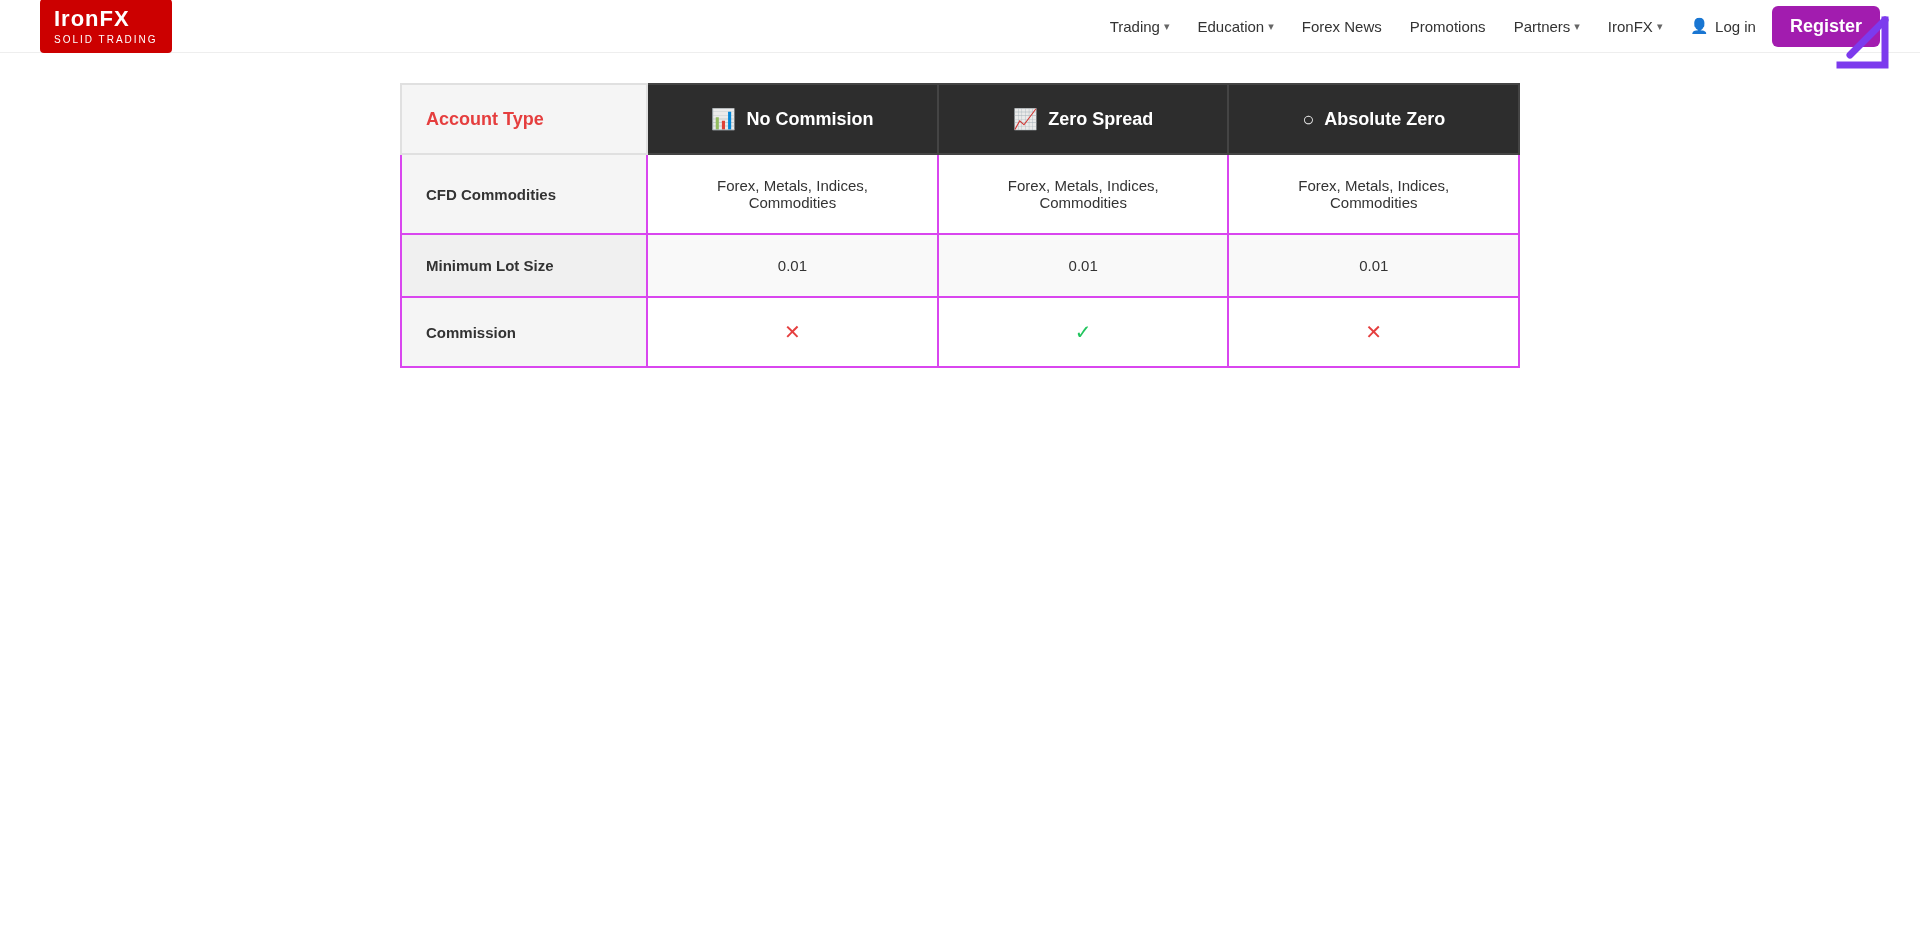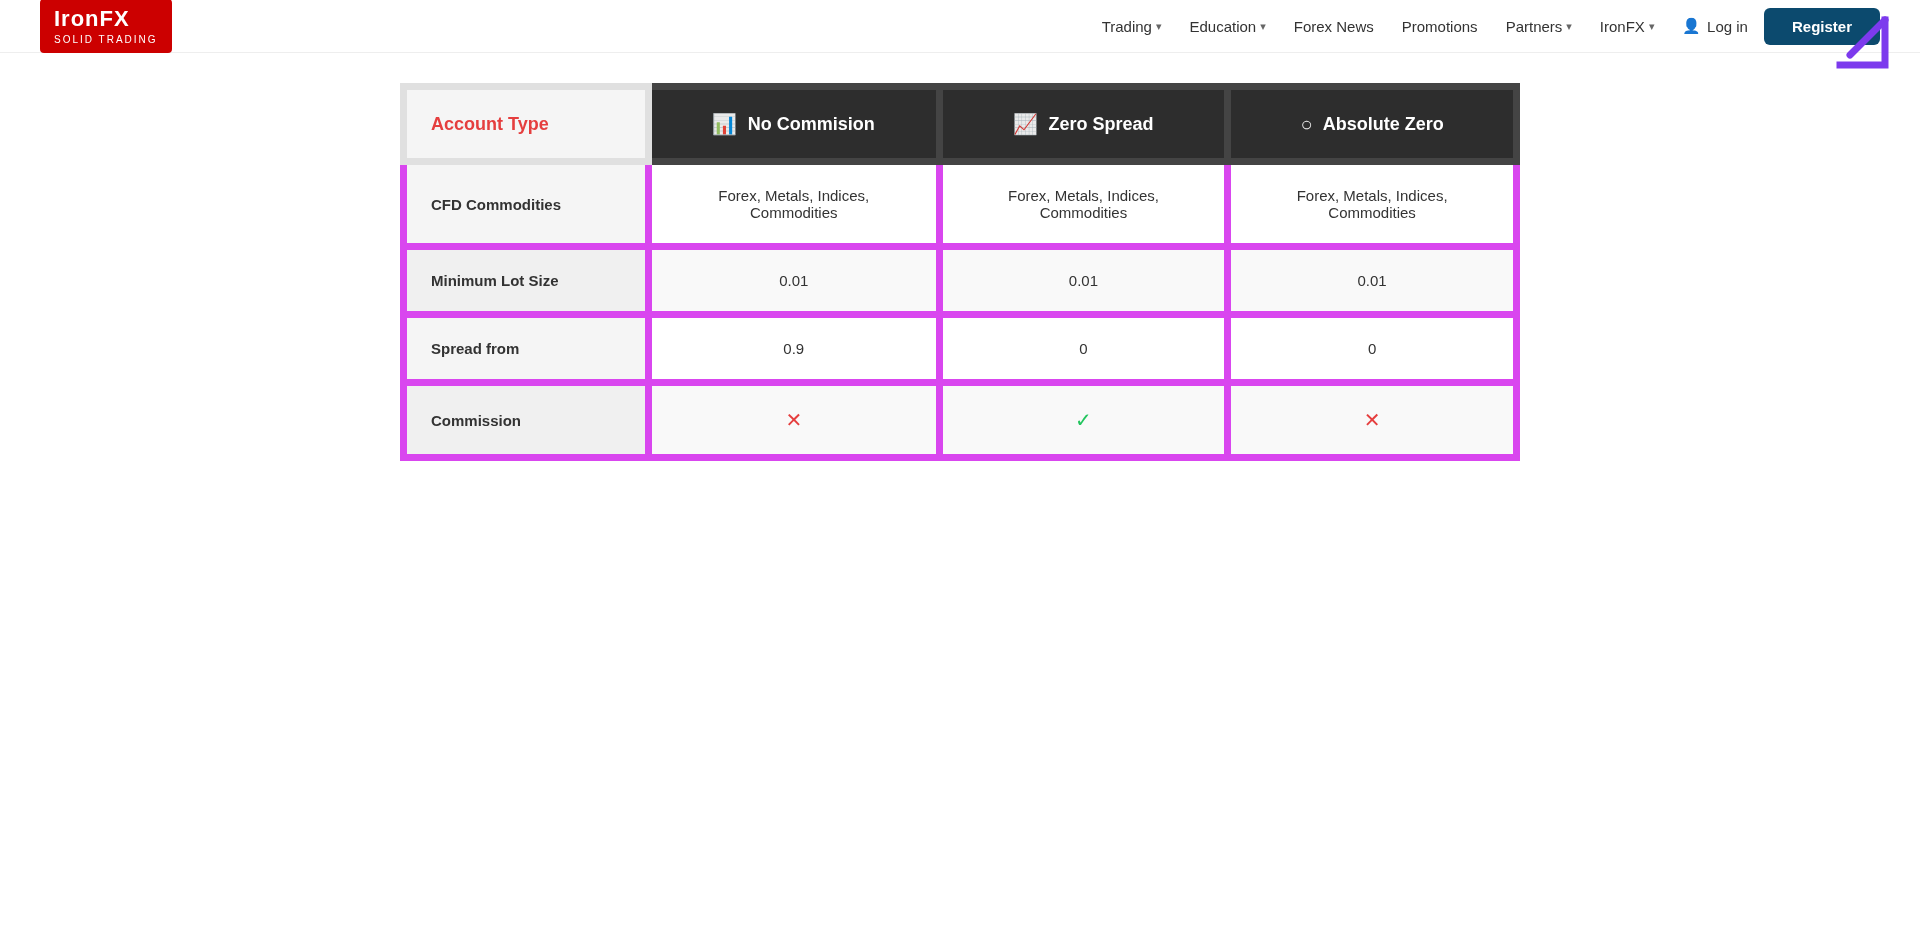--- a/index.html
+++ b/index.html
@@ -64,26 +64,26 @@
       align-items: center;
       gap: 6px;
       background: none;
       border: none;
       cursor: pointer;
       font-size: 15px;
       color: #333;
       font-weight: 500;
     }
     .btn-register {
-      background: #0c4a6e;
+      background: #a21caf;
       color: #fff;
       border: none;
       border-radius: 6px;
-      padding: 10px 28px;
-      font-size: 15px;
+      padding: 10px 18px;
+      font-size: 18px;
       font-weight: 700;
       cursor: pointer;
     }
 
     
     .corner-logo {
       position: fixed;
       top: 10px;
       right: 20px;
       width: 70px;
@@ -138,21 +138,21 @@
       text-decoration: none;
     }
 
     
     .comparison-table {
       width: 100%;
       border-collapse: collapse;
     }
     .comparison-table th,
     .comparison-table td {
-      border: 7px solid #d946ef;
+      border: 2px solid #d946ef;
       padding: 22px 24px;
       text-align: center;
       font-size: 15px;
     }
     
     .comparison-table td:first-child,
     .comparison-table th:first-child {
       text-align: left;
       background: #f5f5f5;
       width: 22%;
@@ -309,26 +309,20 @@
       </tr>
 
       <tr>
         <td>Minimum Lot Size</td>
         <td>0.01</td>
         <td>0.01</td>
         <td>0.01</td>
       </tr>
 
 
-      <tr>
-        <td>Spread from</td>
-        <td>0.9</td>
-        <td>0</td>
-        <td>0</td>
-      </tr>
 
       <tr>
         <td>Commission</td>
         <td>
           <span class="check-red">✕</span>
         </td>
         <td>
           <span class="check-green">✓</span>
         </td>
         <td>

